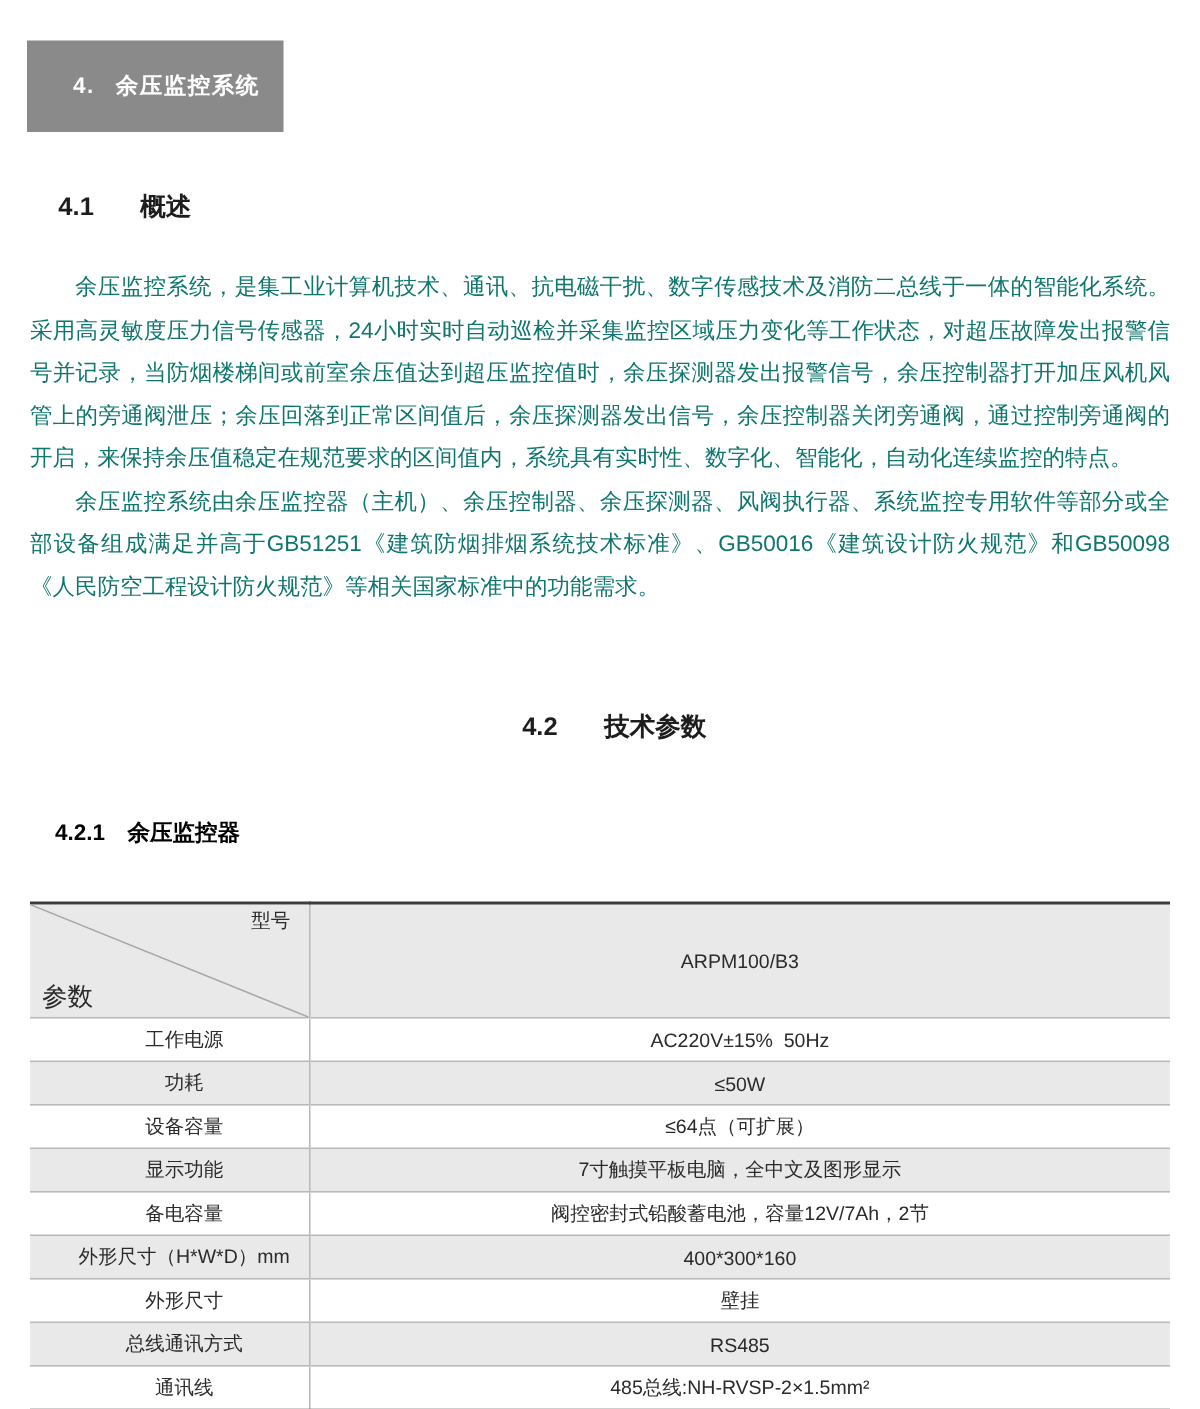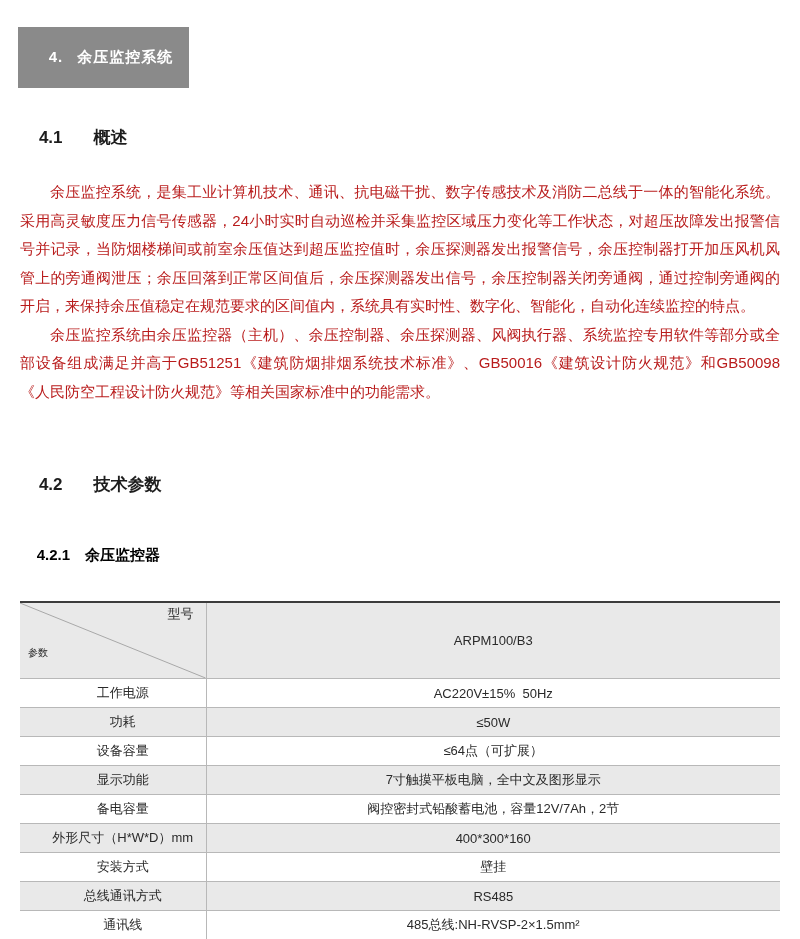--- a/index.html
+++ b/index.html
@@ -47,27 +47,27 @@
     white-space: pre;
   }
   .h3 .num { margin-right: 15px; }
   
   .body-text {
     margin-top: 9px;
     font-size: 15px;
     line-height: 28.5px;
     text-align: justify;
     text-justify: inter-ideograph;
-    color: #b91c1c;
+    color: #0f766e;
   }
   .body-text p {
     text-indent: 2em;
     word-break: break-all;
   }
-  .params-heading { margin-top: 47px; }
+  .params-heading { margin-top: 47px; text-align: center; }
   
   .spec-table {
     margin-top: 19px;
     width: 760px;
     border-collapse: collapse;
     table-layout: fixed;
     font-size: 13px;
     color: #2a2a2a;
     border-top: 2px solid #3c3c3c;
     border-bottom: 2px solid #3c3c3c;
@@ -94,22 +94,22 @@
     width: 100%; height: 100%;
     display: block;
   }
   th.corner .corner-top {
     position: absolute;
     top: 2px; right: 12px;
     font-size: 13px;
   }
   th.corner .corner-bottom {
     position: absolute;
-    bottom: 18px; left: 8px;
-    font-size: 10px;
+    bottom: 2px; left: 8px;
+    font-size: 17px;
   }
 </style>
 </head>
 <body>
 
 <div class="page">
 
   <div class="title-bar">
     <span class="num">4.</span><span>余压监控系统</span>
   </div>
@@ -167,21 +167,21 @@
         </tr>
       <tr>
           <td class="lbl">备电容量</td>
           <td>阀控密封式铅酸蓄电池，容量12V/7Ah，2节</td>
         </tr>
       <tr>
           <td class="lbl">外形尺寸（H*W*D）mm</td>
           <td>400*300*160</td>
         </tr>
       <tr>
-          <td class="lbl">安装方式</td>
+          <td class="lbl">外形尺寸</td>
           <td>壁挂</td>
         </tr>
       <tr>
           <td class="lbl">总线通讯方式</td>
           <td>RS485</td>
         </tr>
       <tr>
           <td class="lbl">通讯线</td>
           <td>485总线:NH-RVSP-2×1.5mm²</td>
         </tr>

